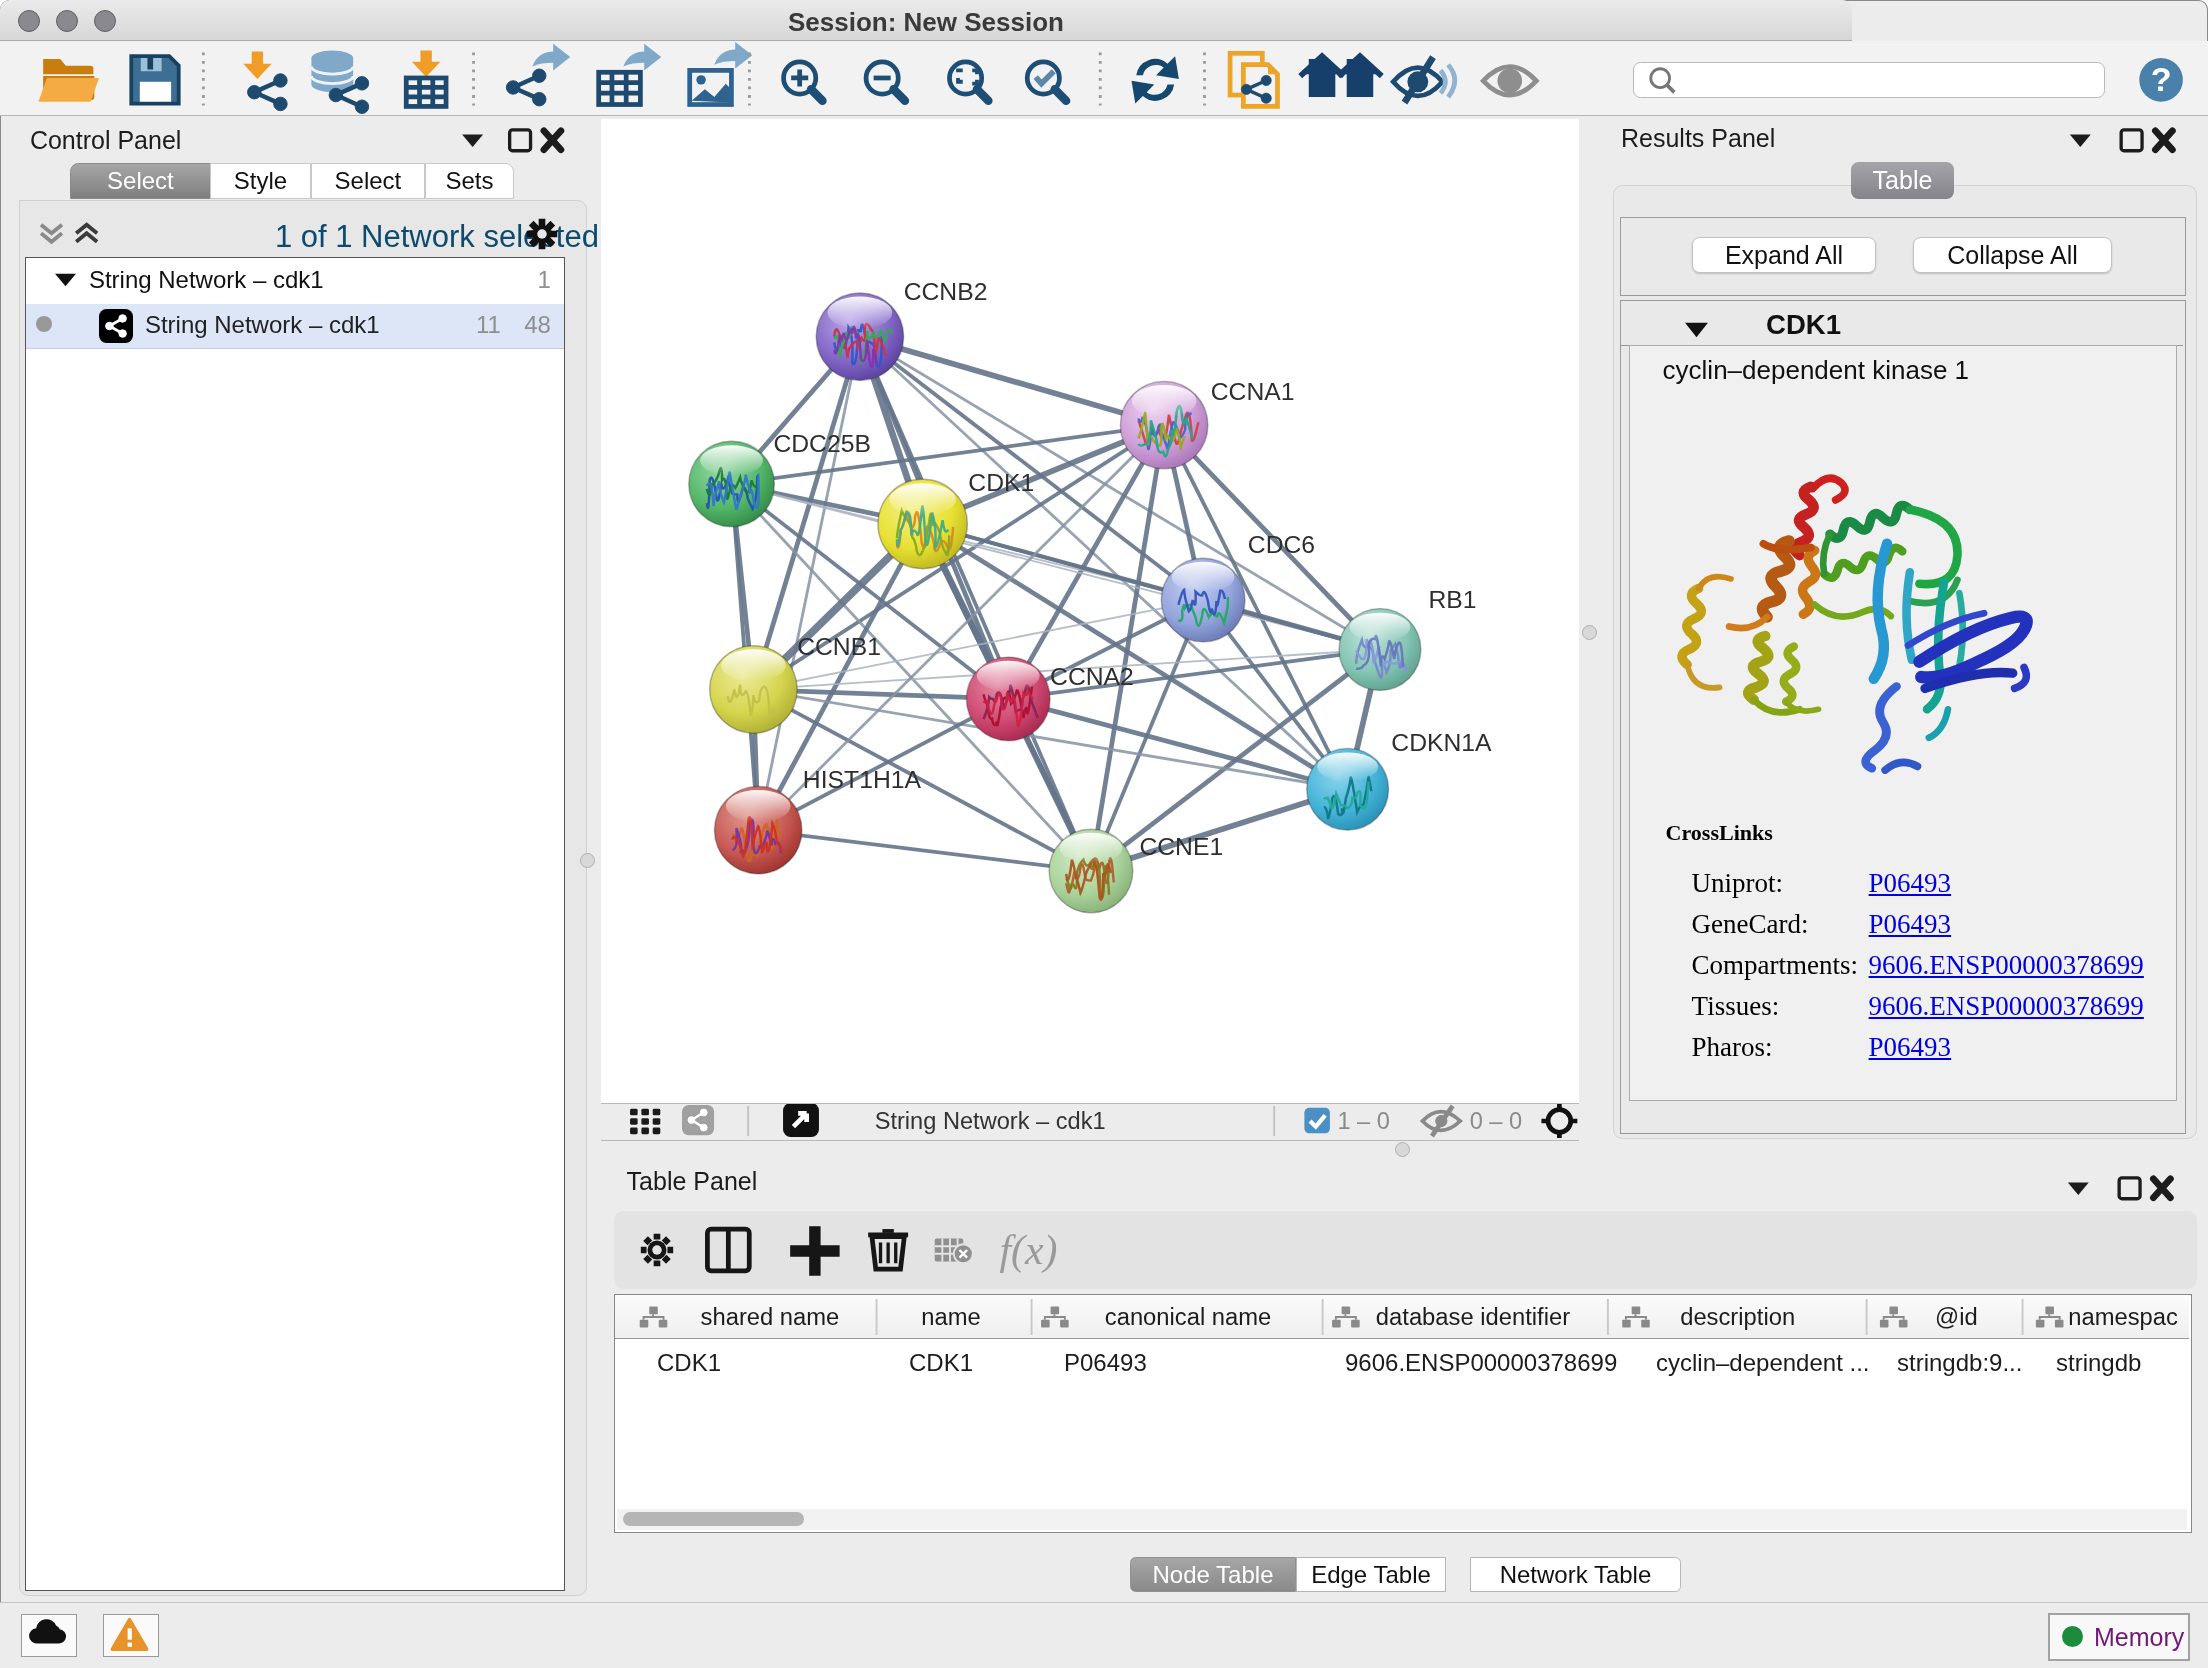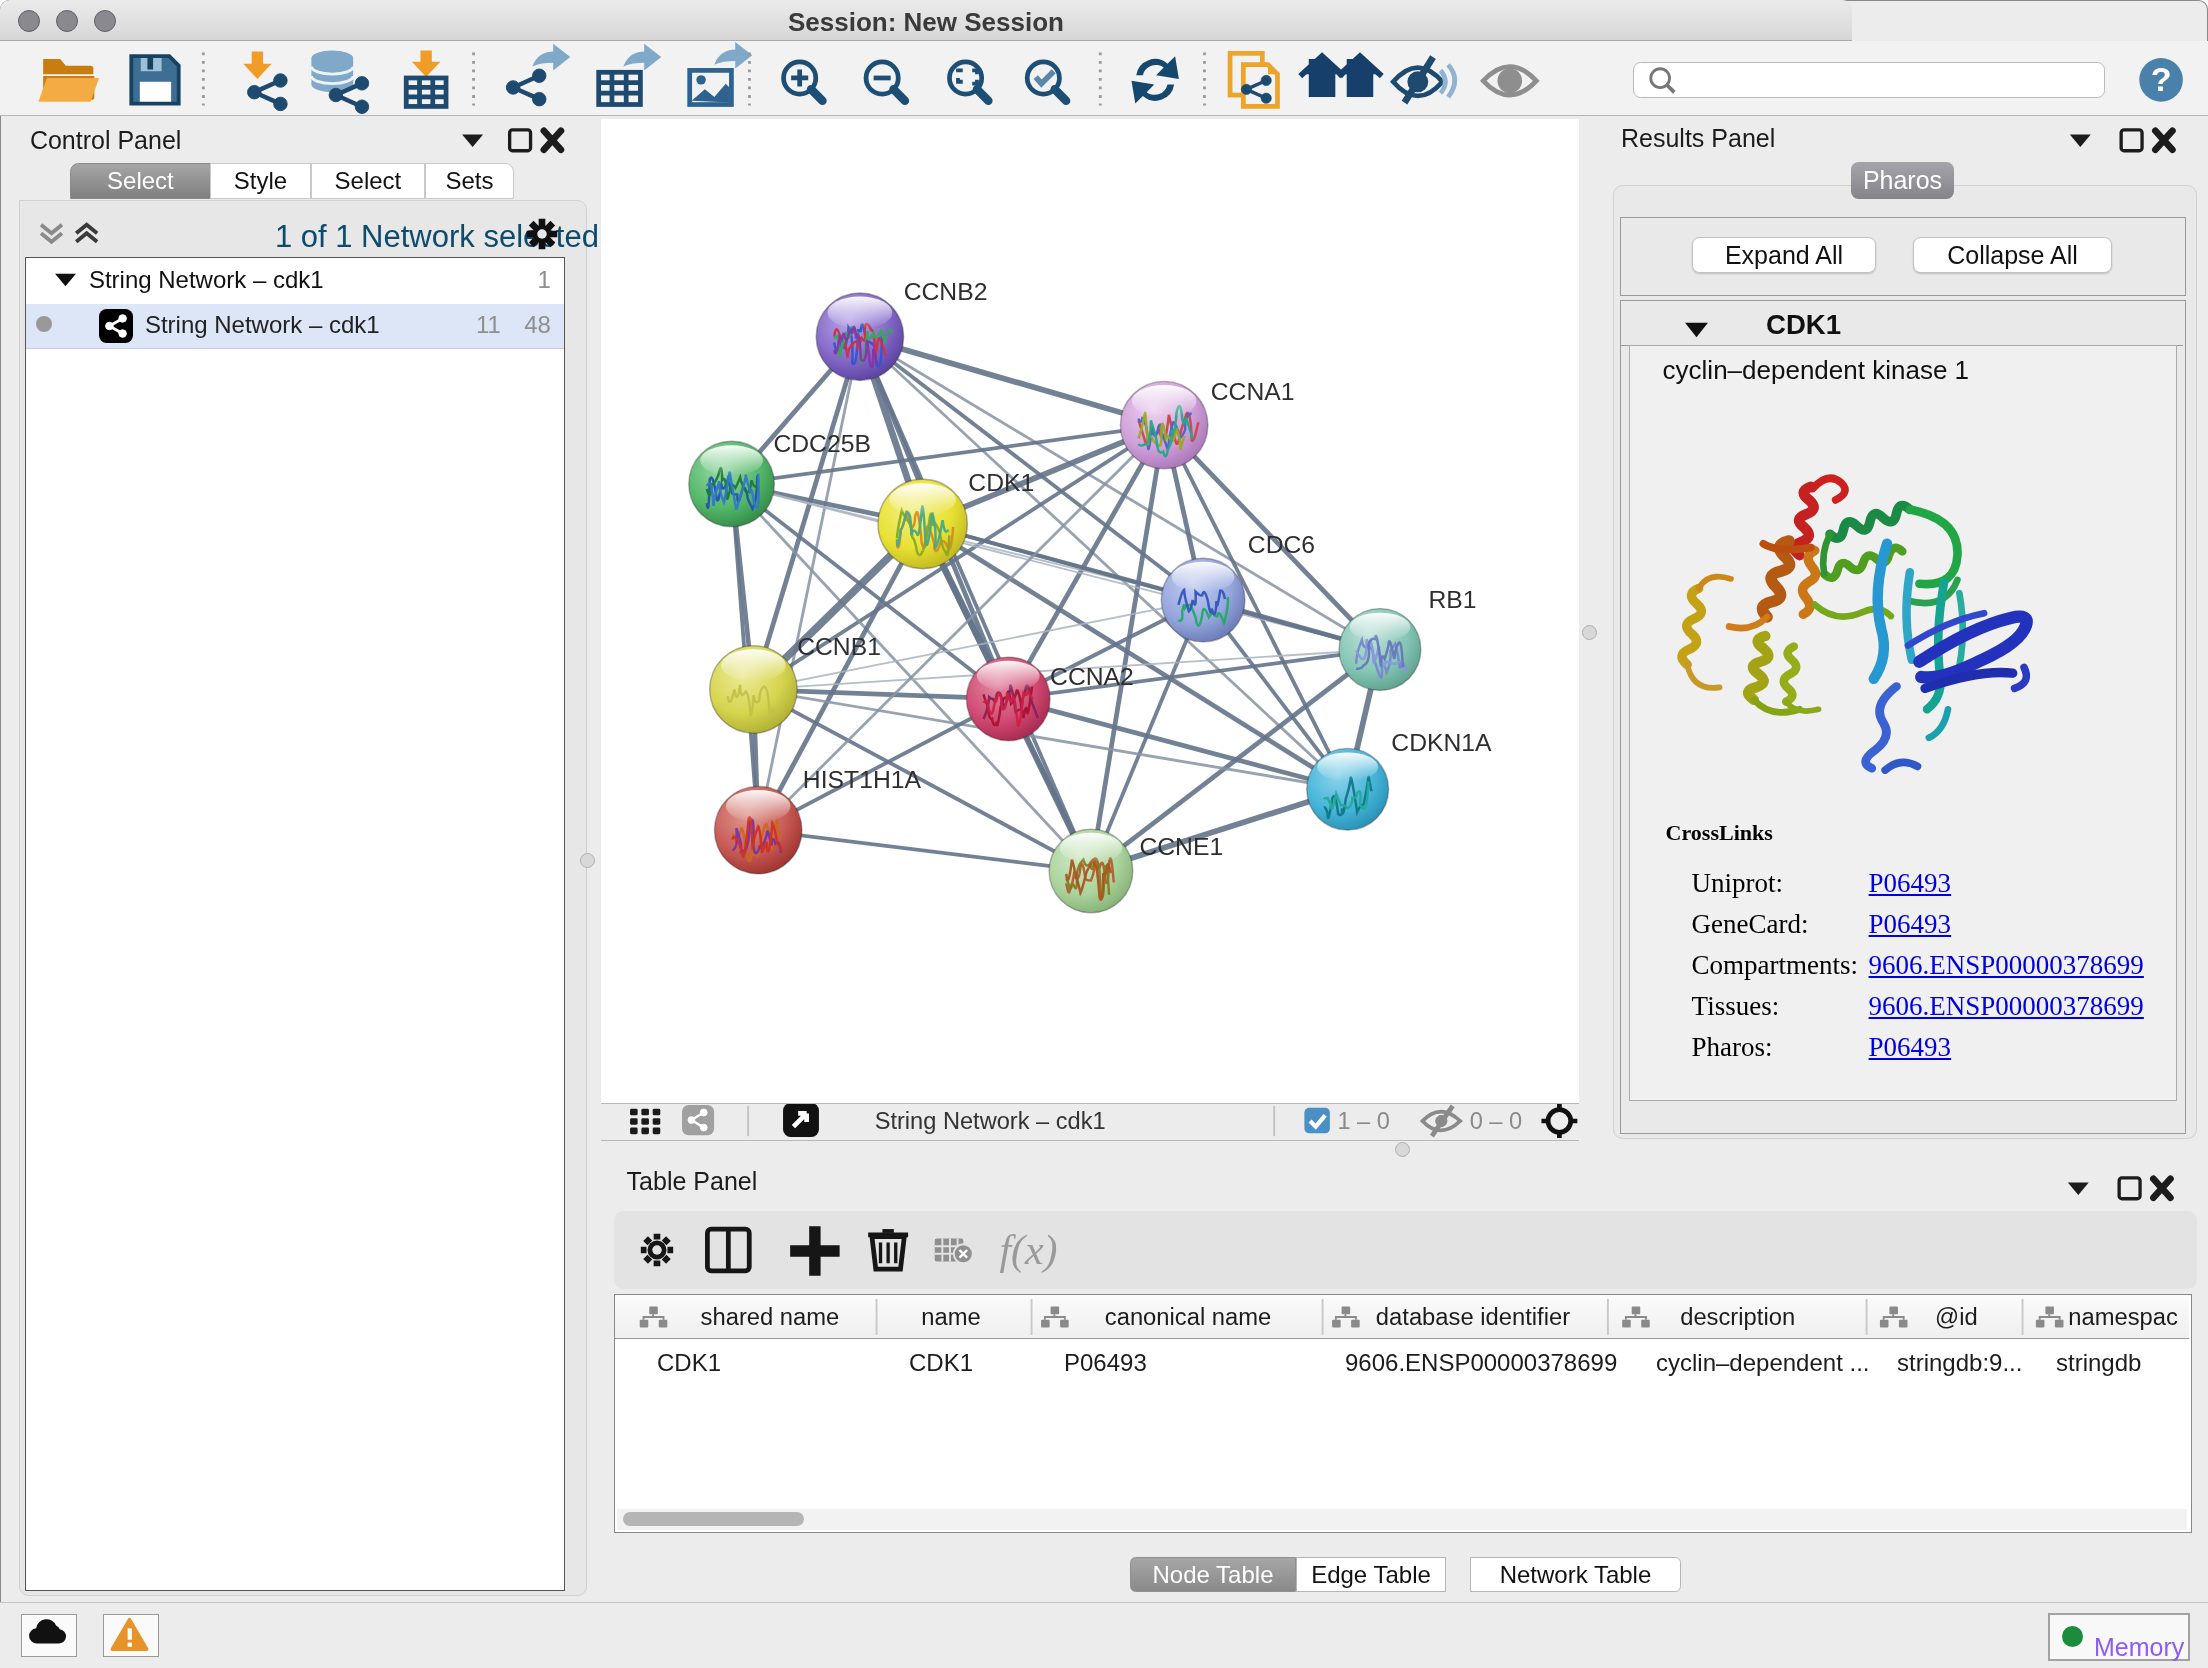--- a/index.html
+++ b/index.html
@@ -519,21 +519,21 @@
     </svg>
   </div>
   <div id="rpanel" class="abs">
     <div class="abs ptitle" style="left:39px;top:7.6px;">Results Panel</div>
     <svg class="abs" style="left:480px;top:11.4px;" width="124" height="28.5" viewBox="0 0 130 30">
       <path d="M8 8 l11 13 11 -13 z" fill="#1c1c1c"></path>
       <rect x="62" y="3" width="22" height="22" fill="none" stroke="#1c1c1c" stroke-width="3.5" rx="3"></rect>
       <path d="M98 4 l18 20 M116 4 l-18 20" stroke="#1c1c1c" stroke-width="7" stroke-linecap="round"></path>
     </svg>
     <div class="abs" style="left:31px;top:69px;width:582px;height:952px;background:#e9e9e9;border:1px solid #d2d2d2;border-radius:9.5px;"></div>
-    <div class="abs" style="left:269px;top:46px;width:103px;height:37px;background:linear-gradient(#a4a4aa,#84848a);border-radius:7.6px;color:#fff;font-size:25px;text-align:center;line-height:37px;">Pharos</div>
+    <div class="abs" style="left:269px;top:46px;width:103px;height:37px;background:linear-gradient(#a4a4aa,#84848a);border-radius:7.6px;color:#fff;font-size:25px;text-align:center;line-height:37px;">Table</div>
     <div class="abs" style="left:38px;top:101px;width:566px;height:79px;border:1.9px solid #9a9a9a;box-sizing:border-box;">
       <div class="btn" style="left:71px;top:19px;width:184px;height:36px;font-size:25px;line-height:34px;">Expand All</div>
       <div class="btn" style="left:292px;top:19px;width:199px;height:36px;font-size:25px;line-height:34px;">Collapse All</div>
     </div>
     <div class="abs" style="left:38px;top:184px;width:566px;height:834px;border:1.9px solid #9a9a9a;box-sizing:border-box;">
       <svg class="abs" style="left:62px;top:19px;" width="27" height="21" viewBox="0 0 28 22">
           <path d="M2 3 l12 15 12 -15 z" fill="#111"></path>
         </svg>
       <div class="abs" style="left:145px;top:7.6px;font-size:27.6px;font-weight:bold;color:#111;">CDK1</div>
       <div class="abs" style="left:0;top:44px;width:562px;height:0;border-top:1.9px solid #9a9a9a;"></div>
@@ -697,20 +697,20 @@
     </div>
     <div class="abs" style="left:103px;top:11.4px;width:56px;height:43px;background:#fafafa;border:1.9px solid #9a9a9a;box-sizing:border-box;">
       <svg width="52" height="39" viewBox="0 0 55 41">
           <path d="M27 5 L45 36 H9 Z" fill="#e8922a" stroke="#e8922a" stroke-width="4" stroke-linejoin="round"></path>
           <rect x="25" y="14" width="4.5" height="12" fill="#fff"></rect>
           <rect x="25" y="29" width="4.5" height="4.5" fill="#fff"></rect>
         </svg>
     </div>
     <div class="abs" style="left:2048px;top:9.5px;width:142px;height:48px;background:#f8f8f8;border:2.4px solid #a2a2a2;box-sizing:border-box;">
       <span class="abs" style="left:12.4px;top:11.4px;width:21px;height:21px;border-radius:50%;background:#1c8c3c;"></span>
-      <span class="abs" style="left:44px;top:8.6px;font-size:25px;color:#8b5cf6;margin-top:10px;">Memory</span>
+      <span class="abs" style="left:44px;top:8.6px;font-size:25px;color:#701a75;">Memory</span>
     </div>
   </div>
   <div class="abs" style="left:580px;top:853px;width:13.3px;height:13.3px;border-radius:50%;background:#d8d8d8;border:1px solid #b0b0b0;"></div>
   <div class="abs" style="left:1582px;top:625px;width:13.3px;height:13.3px;border-radius:50%;background:#d8d8d8;border:1px solid #b0b0b0;"></div>
   <div class="abs" style="left:1395px;top:1142px;width:13.3px;height:13.3px;border-radius:50%;background:#d8d8d8;border:1px solid #b0b0b0;"></div>
 </div>
 
 
 </body></html>

